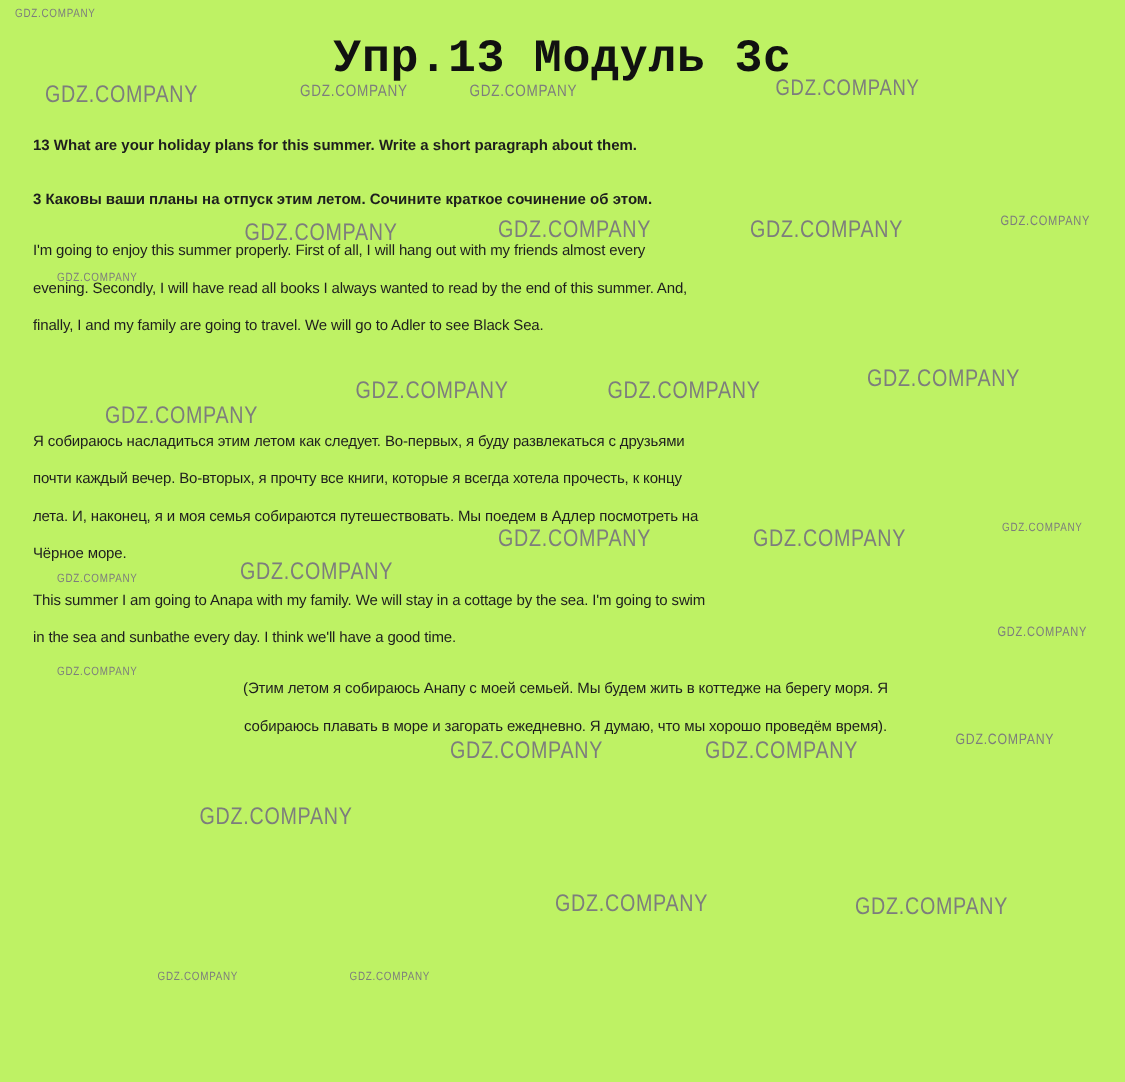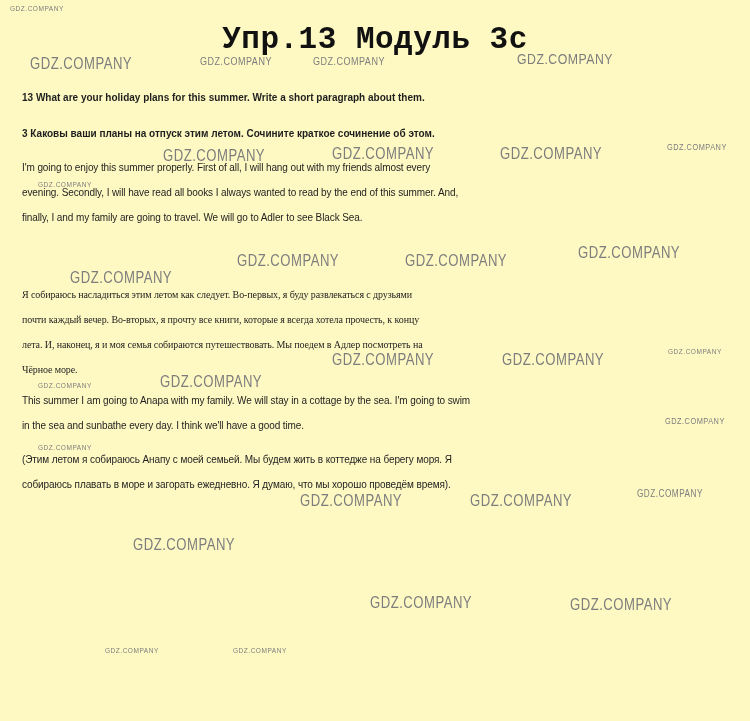--- a/index.html
+++ b/index.html
@@ -1,20 +1,20 @@
 <!DOCTYPE html>
 <html><head>
 <meta charset="utf-8">
 <style>
   html, body { margin: 0; padding: 0; background: #ffffff; }
   .page {
     position: relative;
     width: 750px;
     height: 721px;
-    background: #fef9c3;
+    background: #bef264;
     overflow: hidden;
     font-family: "Liberation Sans", sans-serif;
     color: #1e1e1e;
   }
   .doc-title {
     position: absolute;
     top: 22px;
     left: 0;
     width: 100%;
     text-align: center;
@@ -87,26 +87,26 @@
   <div class="doc-title">Упр.13 Модуль 3с</div>
 
   <div class="text-block bold" style="top:85px;">13 What are your holiday plans for this summer. Write a short paragraph about them.</div>
 
   <div class="text-block bold" style="top:121px;">3 Каковы ваши планы на отпуск этим летом. Сочините краткое сочинение об этом.</div>
 
   <div class="text-block" style="top:155px;">I'm going to enjoy this summer properly. First of all, I will hang out with my friends almost every
 evening. Secondly, I will have read all books I always wanted to read by the end of this summer. And,
 finally, I and my family are going to travel. We will go to Adler to see Black Sea.</div>
 
-  <div class="text-block" style="top:282px;font-family:Liberation Serif, serif;">Я собираюсь насладиться этим летом как следует. Во-первых, я буду развлекаться с друзьями
+  <div class="text-block" style="top:282px;">Я собираюсь насладиться этим летом как следует. Во-первых, я буду развлекаться с друзьями
 почти каждый вечер. Во-вторых, я прочту все книги, которые я всегда хотела прочесть, к концу
 лета. И, наконец, я и моя семья собираются путешествовать. Мы поедем в Адлер посмотреть на
 Чёрное море.</div>
 
   <div class="text-block" style="top:388px;">This summer I am going to Anapa with my family. We will stay in a cottage by the sea. I'm going to swim
 in the sea and sunbathe every day. I think we'll have a good time.</div>
 
-  <div class="text-block" style="top:447px;">(Этим летом я собираюсь Анапу с моей семьей. Мы будем жить в коттедже на берегу моря. Я
+  <div class="text-block" style="top:447px;text-align:center;">(Этим летом я собираюсь Анапу с моей семьей. Мы будем жить в коттедже на берегу моря. Я
 собираюсь плавать в море и загорать ежедневно. Я думаю, что мы хорошо проведём время).</div>
 
 
 
 </div>
 
 </body></html>

